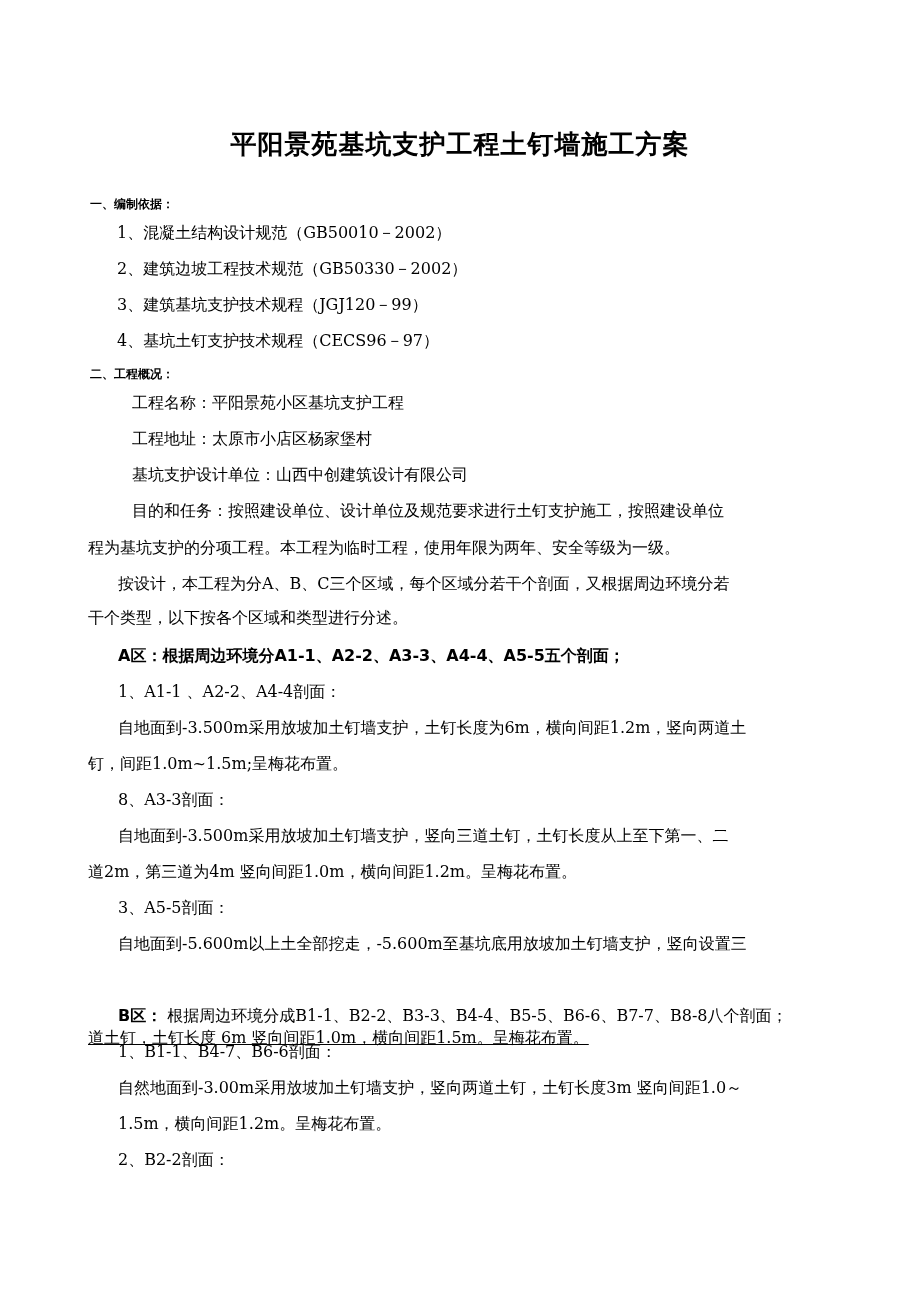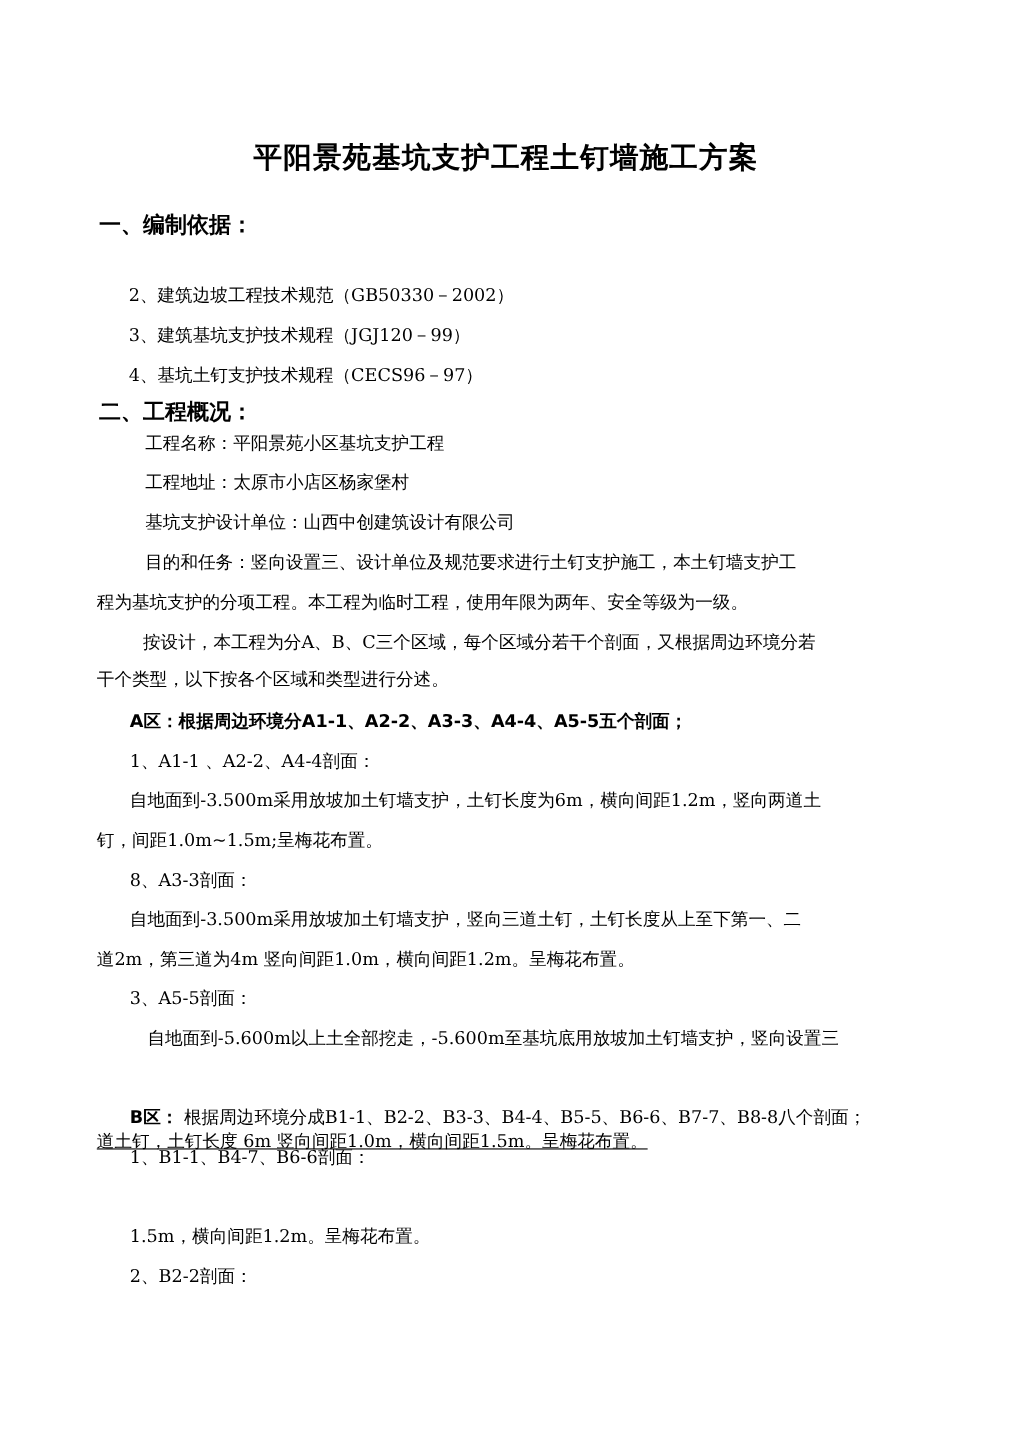--- a/index.html
+++ b/index.html
@@ -3,55 +3,57 @@
 <meta charset="utf-8">
 <style>
   html, body { margin: 0; padding: 0; background: #ffffff; }
   body { width: 920px; height: 1302px; position: relative; overflow: hidden;
          font-family: "DejaVu Serif", "Liberation Serif", serif; color: #000; }
   .page { position: absolute; left: 0; top: 0; width: 920px; height: 1302px; }
   .title { position: absolute; left: 0; width: 920px; top: 124px; text-align: center;
            font-family: "DejaVu Sans", "Liberation Sans", sans-serif; font-weight: bold;
            font-size: 26px; letter-spacing: 1px; line-height: 40px; }
   .line { position: absolute; font-size: 16px; line-height: 22px; white-space: nowrap; }
-  .h { font-family: Liberation Serif, serif; font-weight: bold; font-size: 20px; }
+  .h { font-family: Liberation Mono, monospace; font-weight: bold; font-size: 12px; }
   .b { font-family: "DejaVu Sans", "Liberation Sans", sans-serif; font-weight: bold; }
   .footer { position: absolute; left: 0; width: 920px; top: 1184px; text-align: center;
             font-size: 13px; line-height: 18px; }
 </style>
 </head>
 <body>
 
 <div class="page">
   <div class="title">平阳景苑基坑支护工程土钉墙施工方案</div>
 
   <div class="line h" style="left:90px; top:194px;">一、编制依据：</div>
+  <div class="line" style="left:117px; top:222px;">1、混凝土结构设计规范（GB50010－2002）</div>
   <div class="line" style="left:117px; top:258px;">2、建筑边坡工程技术规范（GB50330－2002）</div>
   <div class="line" style="left:117px; top:294px;">3、建筑基坑支护技术规程（JGJ120－99）</div>
   <div class="line" style="left:117px; top:330px;">4、基坑土钉支护技术规程（CECS96－97）</div>
 
   <div class="line h" style="left:90px; top:364px;">二、工程概况：</div>
   <div class="line" style="left:132px; top:392px;">工程名称：平阳景苑小区基坑支护工程</div>
   <div class="line" style="left:132px; top:428px;">工程地址：太原市小店区杨家堡村</div>
   <div class="line" style="left:132px; top:464px;">基坑支护设计单位：山西中创建筑设计有限公司</div>
 
-  <div class="line" style="left:132px; top:500px;">目的和任务：竖向设置三、设计单位及规范要求进行土钉支护施工，本土钉墙支护工</div>
+  <div class="line" style="left:132px; top:500px;">目的和任务：按照建设单位、设计单位及规范要求进行土钉支护施工，按照建设单位</div>
   <div class="line" style="left:88px; top:537px;">程为基坑支护的分项工程。本工程为临时工程，使用年限为两年、安全等级为一级。</div>
-  <div class="line" style="left:118px; top:573px;margin-left:12px;">按设计，本工程为分A、B、C三个区域，每个区域分若干个剖面，又根据周边环境分若</div>
+  <div class="line" style="left:118px; top:573px;">按设计，本工程为分A、B、C三个区域，每个区域分若干个剖面，又根据周边环境分若</div>
   <div class="line" style="left:88px; top:607px;">干个类型，以下按各个区域和类型进行分述。</div>
 
   <div class="line b" style="left:118px; top:645px;">A区：根据周边环境分A1-1、A2-2、A3-3、A4-4、A5-5五个剖面；</div>
   <div class="line" style="left:118px; top:681px;text-align:center;">1、A1-1 、A2-2、A4-4剖面：</div>
   <div class="line" style="left:118px; top:717px;">自地面到-3.500m采用放坡加土钉墙支护，土钉长度为6m，横向间距1.2m，竖向两道土</div>
   <div class="line" style="left:88px; top:753px;">钉，间距1.0m~1.5m;呈梅花布置。</div>
   <div class="line" style="left:118px; top:789px;">8、A3-3剖面：</div>
   <div class="line" style="left:118px; top:825px;">自地面到-3.500m采用放坡加土钉墙支护，竖向三道土钉，土钉长度从上至下第一、二</div>
   <div class="line" style="left:88px; top:861px;">道2m，第三道为4m 竖向间距1.0m，横向间距1.2m。呈梅花布置。</div>
   <div class="line" style="left:118px; top:897px;">3、A5-5剖面：</div>
-  <div class="line" style="left:118px; top:933px;margin-left:16px;">自地面到-5.600m以上土全部挖走，-5.600m至基坑底用放坡加土钉墙支护，竖向设置三</div>
+  <div class="line" style="left:118px; top:933px;">自地面到-5.600m以上土全部挖走，-5.600m至基坑底用放坡加土钉墙支护，竖向设置三</div>
   <div class="line" style="left:88px; top:1027px;text-decoration:underline;">道土钉，土钉长度 6m 竖向间距1.0m，横向间距1.5m。呈梅花布置。</div>
 
   <div class="line" style="left:118px; top:1005px;"><span class="b">B区：</span><span> 根据周边环境分成B1-1、B2-2、B3-3、B4-4、B5-5、B6-6、B7-7、B8-8八个剖面；</span></div>
   <div class="line" style="left:118px; top:1041px;">1、B1-1、B4-7、B6-6剖面：</div>
+  <div class="line" style="left:118px; top:1077px;">自然地面到-3.00m采用放坡加土钉墙支护，竖向两道土钉，土钉长度3m 竖向间距1.0～</div>
   <div class="line" style="left:118px; top:1113px;">1.5m，横向间距1.2m。呈梅花布置。</div>
   <div class="line" style="left:118px; top:1149px;">2、B2-2剖面：</div>
 
 </div>
 
 </body></html>

